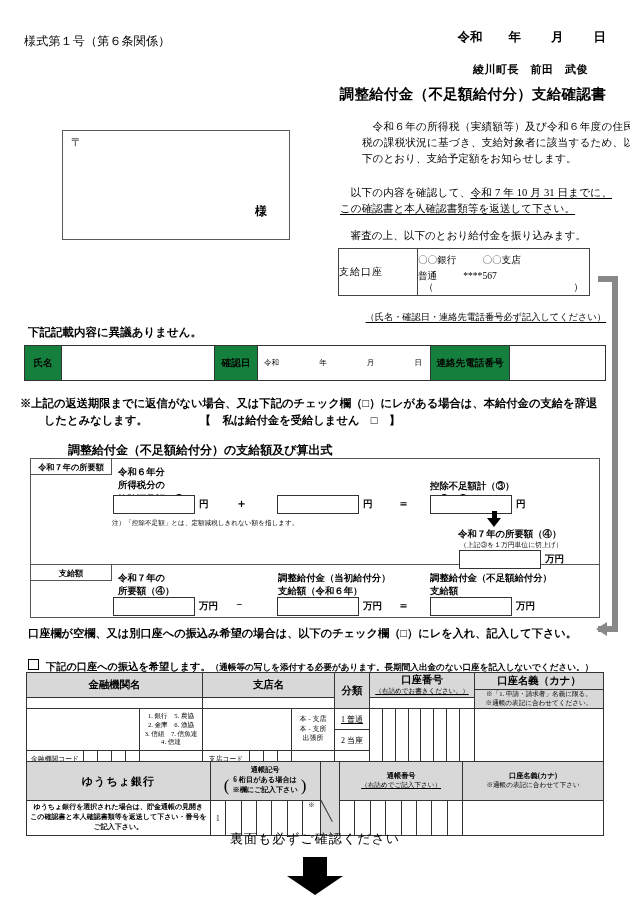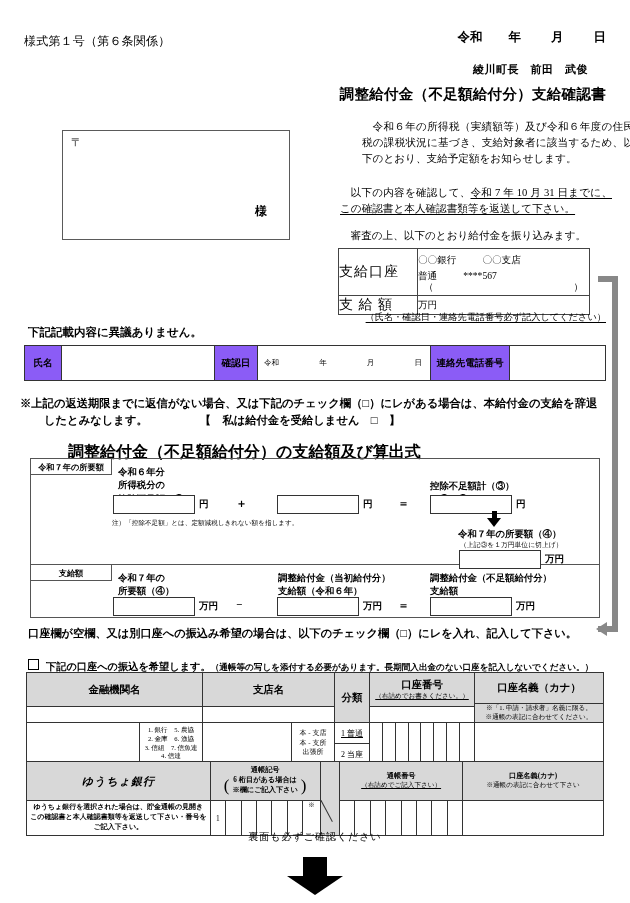--- a/index.html
+++ b/index.html
@@ -92,21 +92,21 @@
     width: 252px;
     border-collapse: collapse;
     font-size: 9.6px;
   }
   #acct-table td {
     border: 1px solid #444;
     padding: 0;
     vertical-align: middle;
     text-align: left;
   }
-  #acct-table .lbl { width: 78px; font-size: 14px; letter-spacing: 1px; }
+  #acct-table .lbl { width: 78px; font-size: 10px; letter-spacing: 1px; }
   #acct-table .row1 { height: 46px; }
   #acct-table .row2 { height: 16px; }
   .acct-inner { line-height: 1.45; position: relative; height: 46px; }
   .acct-inner .l1 { padding-top: 4px; }
   .acct-inner .l2 { padding-top: 2px; }
   .acct-inner .l3 {
     position: absolute; left: 0; right: 0; bottom: 1px;
     display: flex; justify-content: space-between;
     padding: 0 6px; box-sizing: border-box;
   }
@@ -158,21 +158,21 @@
     border-collapse: collapse;
     font-size: 9.5px;
   }
   #name-table td {
     border: 1px solid #333;
     height: 34px;
     padding: 0;
     text-align: center;
     vertical-align: middle;
   }
-  #name-table .hd { background: #8b5cf6; font-weight: bold; font-size: 9.6px; }
+  #name-table .hd { background: #15803d; font-weight: bold; font-size: 9.6px; }
   .w-name-lbl { width: 36px; }
   .w-name-val { width: 152px; }
   .w-date-lbl { width: 42px; }
   .w-date-val { width: 172px; }
   .w-tel-lbl  { width: 78px; }
   .date-inner {
     display: flex; align-items: center;
     font-size: 7.6px; padding: 0 8px 0 6px;
     justify-content: space-between;
   }
@@ -186,21 +186,21 @@
   #warn2 {
     left: 44px; top: 413px;
     font-size: 11.3px; font-weight: bold;
     white-space: nowrap;
   }
   #warn2 .decline { margin-left: 52px; }
 
   
   #calc-heading {
     left: 28px; top: 442px;
-    font-size: 16px; font-weight: bold;
+    font-size: 12px; font-weight: bold;
     white-space: nowrap;
     padding-left: 40px;
   }
   #calc-box {
     left: 30px; top: 458px;
     width: 570px; height: 160px;
     border: 1px solid #555;
     box-sizing: border-box;
   }
   #calc-divider {
@@ -345,21 +345,21 @@
     border-collapse: collapse;
     font-size: 8.4px;
   }
   #yucho-table td {
     border: 1px solid #333;
     padding: 0;
     text-align: center;
     vertical-align: middle;
   }
   #yucho-table .hd { background: #d8d8d8; font-weight: bold; }
-  #yucho-name { font-size: 11px; letter-spacing: 1px; font-style: italic; }
+  #yucho-name { font-size: 11px; letter-spacing: 1px; }
   .yucho-note {
     font-size: 7px;
     text-align: left;
     line-height: 1.42;
     padding: 2px 3px;
     font-weight: bold;
   }
   .brace-head { font-size: 7.2px; font-weight: bold; line-height: 1.3; }
   .brace-wrap { display: flex; align-items: center; justify-content: center; gap: 3px; }
   .brace-ch { font-size: 17px; font-weight: normal; }
@@ -368,21 +368,21 @@
     position: absolute; left: -6px; top: -8px;
     width: 1px; height: 72px; background: #333;
     transform: rotate(-28deg);
     transform-origin: center;
   }
 
   
   #footer-text {
     left: 0; right: 0; top: 830px;
     text-align: center;
-    font-size: 10px;
+    font-size: 13px;
     letter-spacing: 1px;
   }
   #footer-arrow {
     left: 287px; top: 857px;
     width: 56px; height: 38px;
   }
   #footer-arrow .stem {
     position: absolute; left: 16px; top: 0; width: 24px; height: 20px; background: #000;
   }
   #footer-arrow .head {
@@ -424,24 +424,20 @@
         <div class="acct-inner">
           <div class="l1"><span>〇〇銀行</span><span class="sp-wide"></span><span>〇〇支店</span></div>
           <div class="l2"><span>普通</span><span class="sp-wide"></span><span>****567</span></div>
           <div class="l3">
                 <span>（</span>
                 <span>）</span>
               </div>
         </div>
       </td>
     </tr>
-    <tr class="row2">
-      <td class="lbl">支 給 額</td>
-      <td>万円</td>
-    </tr>
   </tbody>
     </table>
 
   <div class="abs" id="bracket">
     <div class="top-h"></div>
     <div class="vert"></div>
     <div class="bot-h"></div>
     <div class="arrowhead"></div>
   </div>
 
@@ -545,21 +541,21 @@
     <tbody>
         <tr>
       <td class="hd hd-big" colspan="6" style="height:22px;">金融機関名</td>
       <td class="hd hd-big" colspan="5" style="height:22px;">支店名</td>
       <td class="hd hd-big" rowspan="2" style="width:34px;">分類</td>
       <td class="hd" colspan="8" style="height:22px;">
         <div class="hd-big">口座番号</div>
         <div class="hd-sub" style="text-decoration:underline;">（右詰めでお書きください。）</div>
       </td>
       <td class="hd" rowspan="2" style="width:128px;">
-        <div class="hd-big" style="border-bottom:1px solid #333; padding:8px 0;">口座名義（カナ）</div>
+        <div class="hd-big" style="border-bottom:1px solid #333; padding:1px 0;">口座名義（カナ）</div>
         <div class="hd-sub">※「1. 申請・請求者」名義に限る。</div>
         <div class="hd-sub">※通帳の表記に合わせてください。</div>
       </td>
     </tr>
     <tr>
       <td colspan="6" style="height:10px; border-top:none;"></td>
       <td colspan="5" style="height:10px; border-top:none;"></td>
       <td colspan="8" style="height:10px;"></td>
     </tr>
     <tr>

